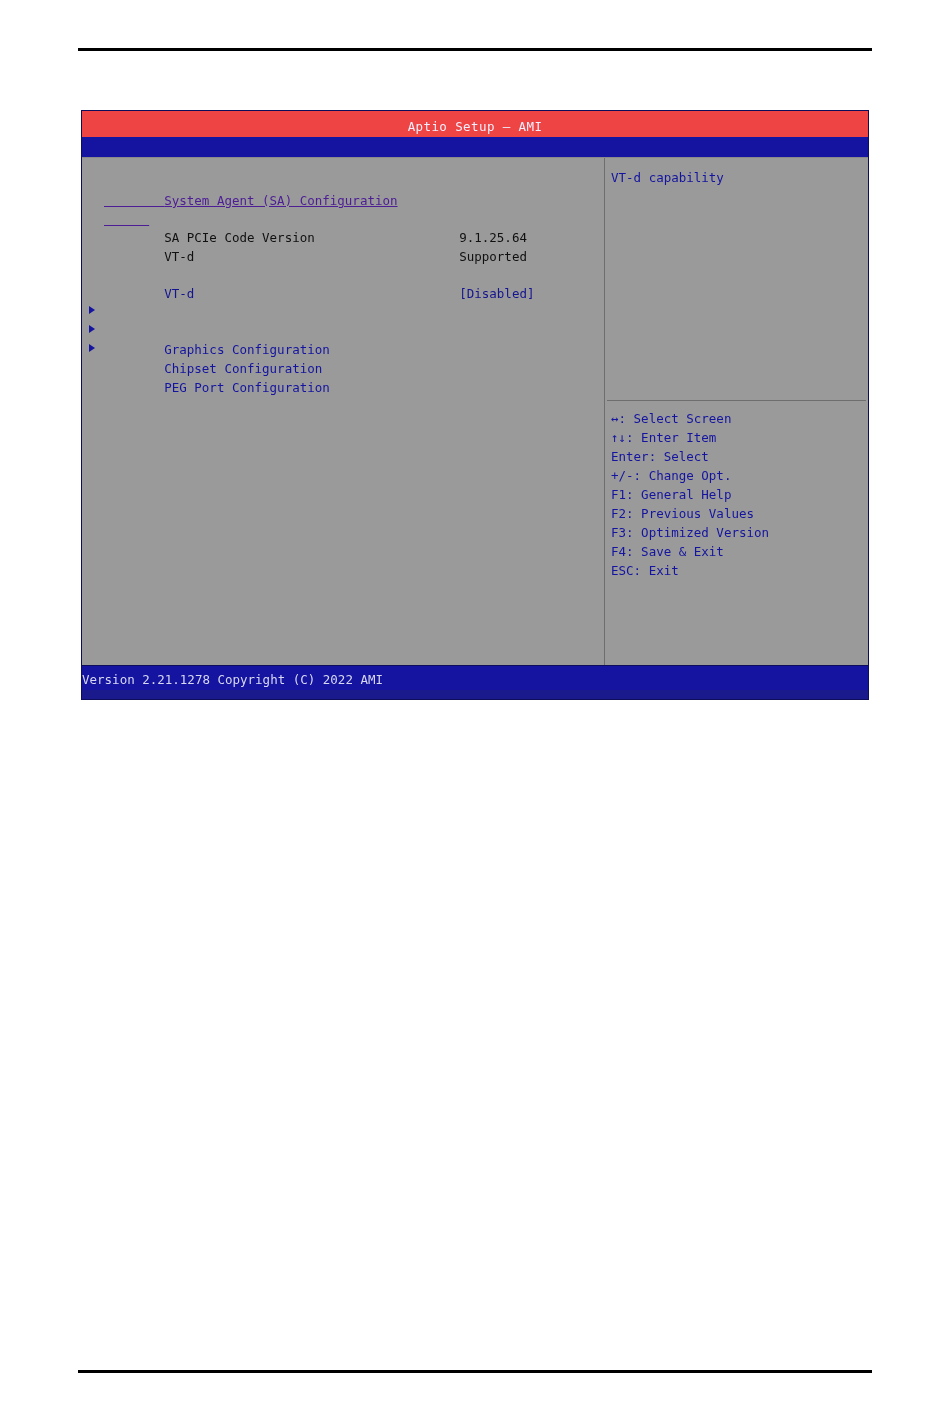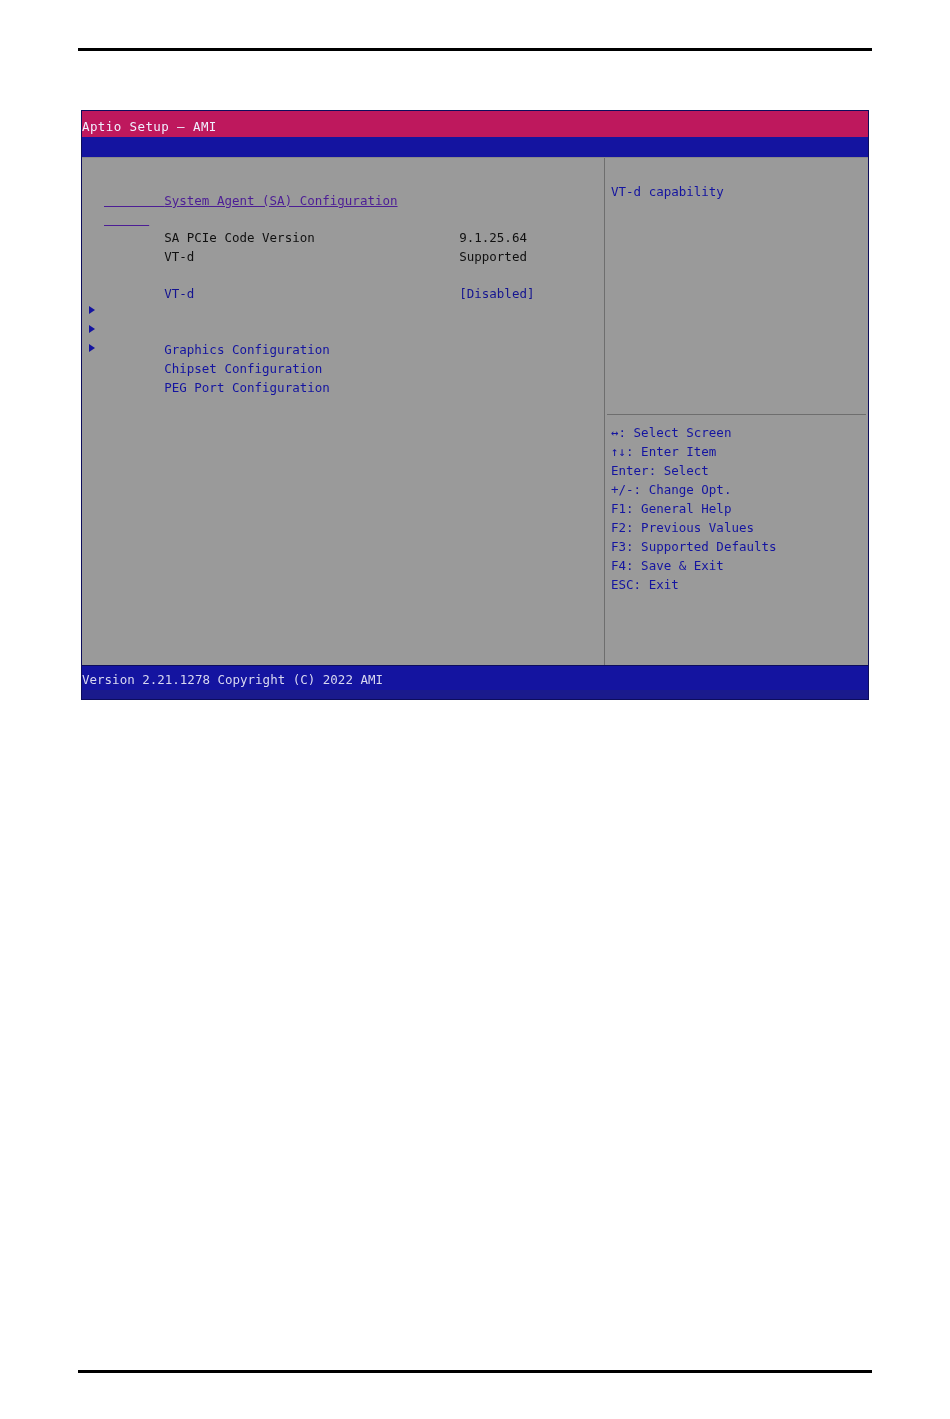--- a/index.html
+++ b/index.html
@@ -33,22 +33,23 @@
     border: 1px solid #0d0d5c;
     box-sizing: border-box;
     font-size: 12.5px;
     line-height: 19px;
   }
 
   
   .title-bar {
     position: relative;
     height: 26px;
-    background: #be185d;
+    background: #ef4444;
     color: #e8e8f8;
+    text-align: center;
   }
   .title-bar .title-text {
     display: block;
     padding-top: 6px;
     letter-spacing: 0.4px;
     font-size: 12.5px;
     color: #f0f0ff;
   }
 
   
@@ -81,21 +82,21 @@
     background: #9a9a9a;
     border-right: 1px solid #6e6e6e;
     box-sizing: border-box;
     padding: 14px 0 0 0;
     position: relative;
   }
   .right-pane {
     flex: 1;
     background: #9a9a9a;
     box-sizing: border-box;
-    padding: 24px 0 0 0;
+    padding: 10px 0 0 0;
     position: relative;
     display: flex;
     flex-direction: column;
   }
 
   
   .row {
     position: relative;
     height: 19px;
     padding-left: 22px;
@@ -225,21 +226,21 @@
     <div class="right-pane">
       <div class="help-text">VT-d capability</div>
       <div class="right-divider"></div>
       <div class="keys">
         <div class="key-line">↔: Select Screen</div>
         <div class="key-line">↑↓: Enter Item</div>
         <div class="key-line">Enter: Select</div>
         <div class="key-line">+/-: Change Opt.</div>
         <div class="key-line">F1: General Help</div>
         <div class="key-line">F2: Previous Values</div>
-        <div class="key-line">F3: Supported Defaults</div>
+        <div class="key-line">F3: Optimized Version</div>
         <div class="key-line">F4: Save &amp; Exit</div>
         <div class="key-line">ESC: Exit</div>
       </div>
     </div>
 
   </div>
 
   <div class="footer">
     <span>Version 2.21.1278 Copyright (C) 2022 AMI</span>
   </div>

